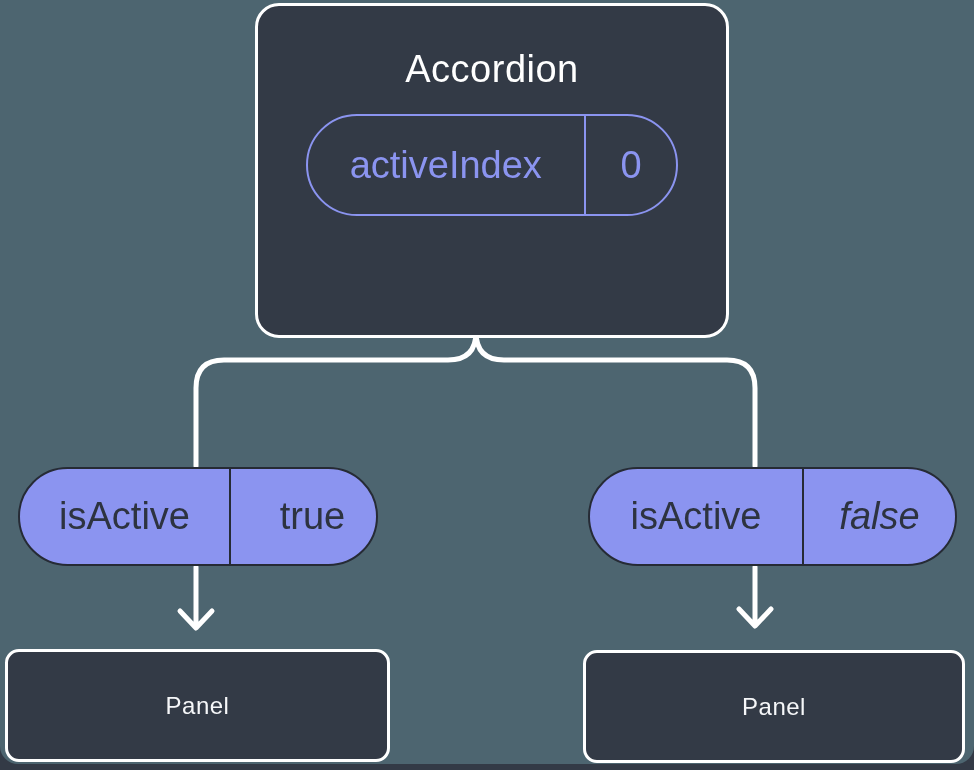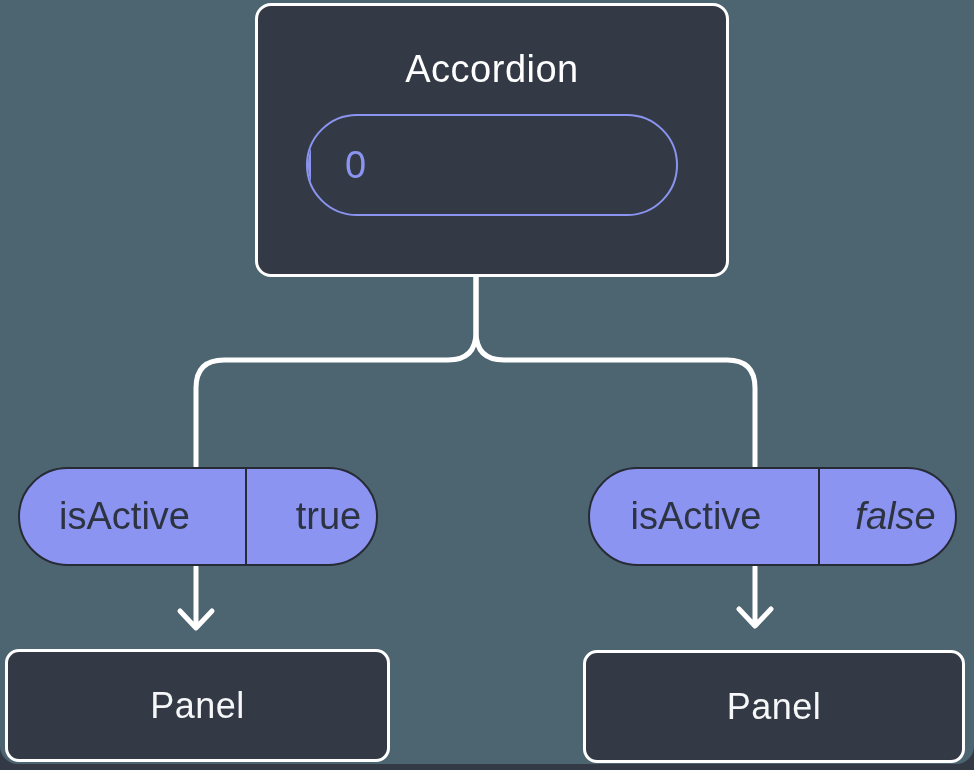--- a/index.html
+++ b/index.html
@@ -36,25 +36,25 @@
     fill: none;
     stroke: #ffffff;
     stroke-width: 5;
     stroke-linecap: round;
     stroke-linejoin: round;
   }
   
   .root-box {
     position: absolute;
     left: 255px; top: 3px;
-    width: 474px; height: 274px;
+    width: 474px; height: 335px;
     box-sizing: border-box;
     background: #333a46;
     border: 3px solid #ffffff;
-    border-radius: 16px;
+    border-radius: 24px;
     display: flex;
     flex-direction: column;
     align-items: center;
   }
   .root-title {
     margin-top: 40px;
     font-size: 38px;
     line-height: 46px;
     font-weight: 500;
     color: #ffffff;
@@ -96,21 +96,20 @@
     height: 99px;
     box-sizing: border-box;
     background: #8b94f0;
     border: 2px solid #262b35;
     border-radius: 50px;
     display: flex;
     align-items: stretch;
     overflow: hidden;
     color: #2d3340;
     font-size: 38px;
-    gap: 16px;
   }
   .prop-pill .cell {
     display: flex;
     align-items: center;
     justify-content: center;
   }
   .prop-pill .divider {
     width: 2px;
     background: #262b35;
   }
@@ -124,21 +123,21 @@
   .panel-box {
     position: absolute;
     box-sizing: border-box;
     background: #333a46;
     border: 3px solid #ffffff;
     border-radius: 14px;
     display: flex;
     align-items: center;
     justify-content: center;
     color: #f6f7f9;
-    font-size: 36px;
+    font-size: 24px;
     font-weight: 500;
     letter-spacing: 0.5px;
   }
   .panel-left  { left: 5px;   top: 649px; width: 385px; height: 113px; }
   .panel-right { left: 583px; top: 650px; width: 382px; height: 113px; }
 </style>
 </head>
 <body>
 
 <div class="stage">
@@ -147,20 +146,21 @@
     <svg class="connectors" viewBox="0 0 974 770" xmlns="http://www.w3.org/2000/svg">
       <path d="M476 267 L476 332 Q476 360 448 360 L224 360 Q196 360 196 388 L196 466"></path>
       <path d="M476 267 L476 332 Q476 360 504 360 L727 360 Q755 360 755 388 L755 466"></path>
       <path d="M196 567 L196 626 M180 611 L196 628 L212 611"></path>
       <path d="M755 567 L755 624 M739 609 L755 626 L771 609"></path>
     </svg>
 
     <div class="root-box">
       <div class="root-title">Accordion</div>
       <div class="state-pill">
+        <div class="state-name">activeIndex</div>
         <div class="divider"></div>
         <div class="state-value">0</div>
       </div>
     </div>
 
     <div class="prop-pill pill-left">
       <div class="cell name-cell">isActive</div>
       <div class="divider"></div>
       <div class="cell value-cell">true</div>
     </div>

